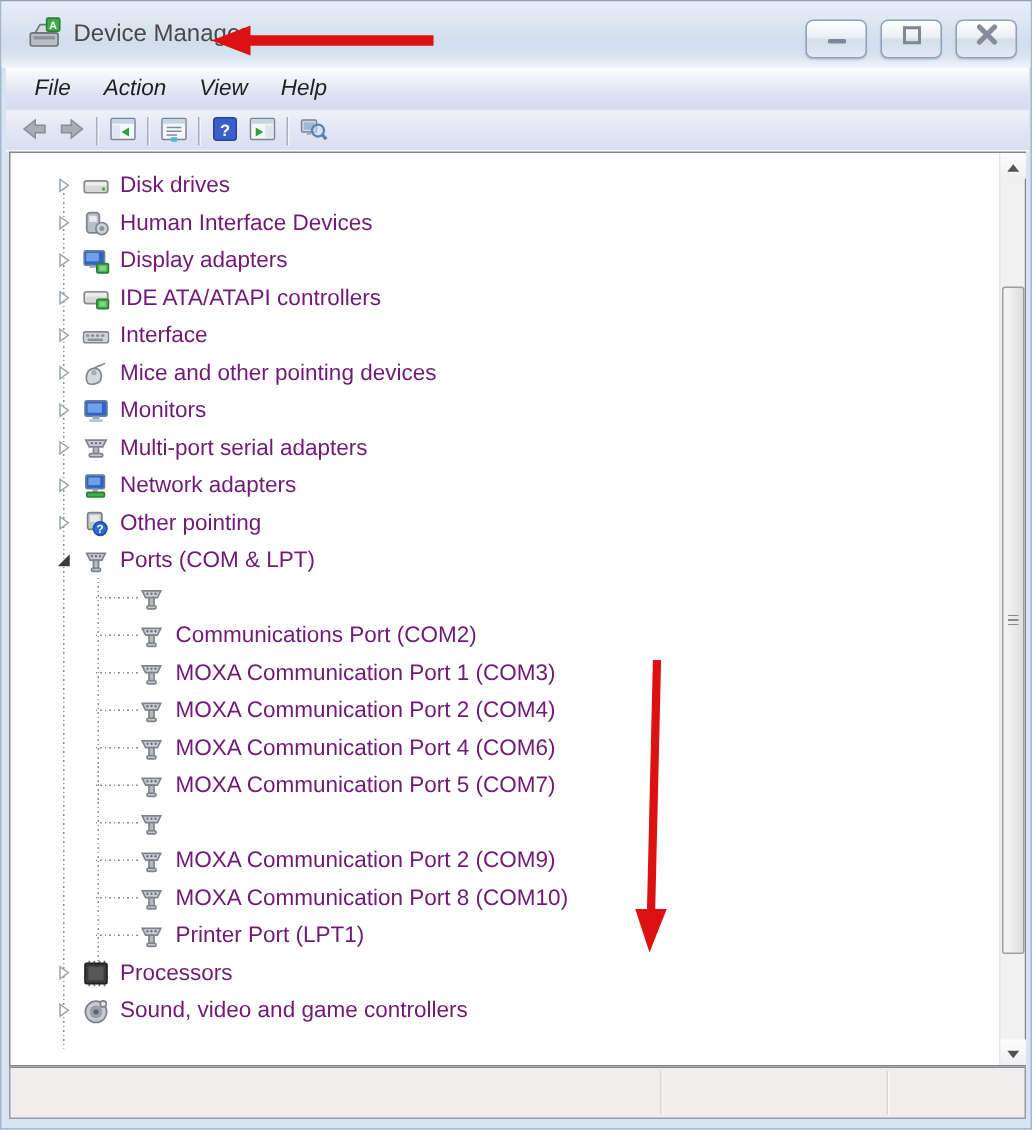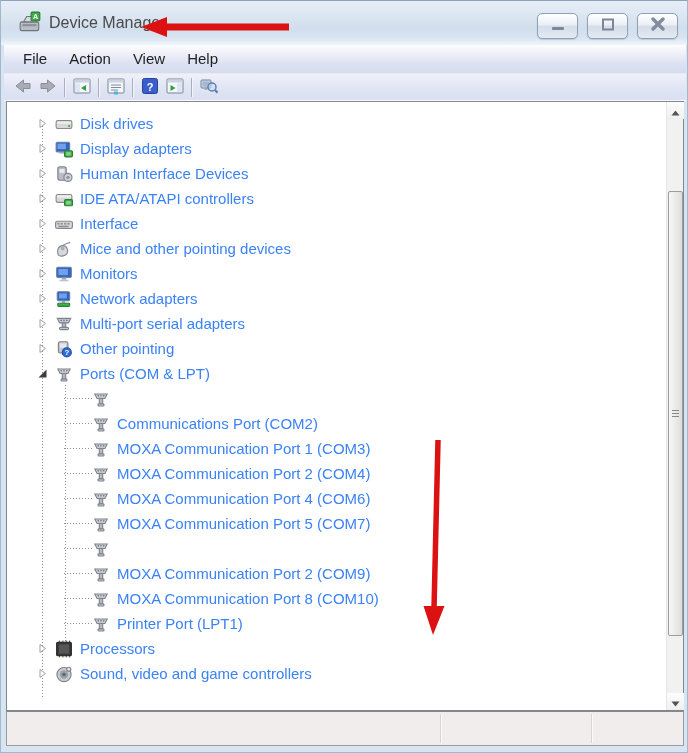--- a/index.html
+++ b/index.html
@@ -29,20 +29,21 @@
     display:flex; align-items:center; justify-content:center;
     box-shadow:0 1px 1px rgba(120,140,165,.35);
   }
 
   
   .menubar {
     position:absolute; left:3px; top:44px; width:682px; height:29px;
     background:linear-gradient(180deg,#fdfeff 0%,#eff1f9 30%,#dde1f2 65%,#d6dbee 100%);
     display:flex; align-items:center; padding-left:8px;
     border-bottom:1px solid #e7eaf5;
+    font-style:italic;
   }
   .menu-item { font-size:15px; color:#1f1f1f; padding:0 11px; line-height:28px; }
 
   
   .toolbar {
     position:absolute; left:3px; top:73px; width:682px; height:27px;
     background:linear-gradient(180deg,#eff1f9 0%,#e0e4f4 55%,#d9def1 100%);
     box-shadow:inset 0 -1px 0 #fafbfe;
     display:flex; align-items:center; padding-left:6px;
   }
@@ -54,21 +55,21 @@
     position:absolute; left:5px; top:100px; width:678px; height:610px;
     background:#ffffff; border:1px solid #82878f;
   }
   .tree { position:absolute; left:0; top:0; right:17px; bottom:0; overflow:hidden; padding-top:9px; }
   .tree-row { position:relative; height:25px; display:flex; align-items:center; white-space:nowrap; }
   .tree-row.lvl0 { padding-left:30px; }
   .tree-row.lvl1 { padding-left:85px; }
   .expander { width:11px; height:11px; margin-right:7px; flex:none; display:flex; }
   .dev-icon { width:18px; height:18px; margin-right:7px; flex:none; display:flex; }
   .dev-icon svg { width:18px; height:18px; }
-  .tree-label { font-size:15px; color:#3b82f6; }
+  .tree-label { font-size:15px; color:#701a75; }
   .stub {
     position:absolute; left:57px; top:12px; width:28px; height:1px;
     background-image:repeating-linear-gradient(to right,#8f8f8f 0 1px,transparent 1px 3px);
   }
   .vline { position:absolute; width:1px;
     background-image:repeating-linear-gradient(to bottom,#8f8f8f 0 1px,transparent 1px 3px);
   }
   .vline.root { left:35px; top:21px; height:576px; }
   .vline.child { left:58px; top:283px; height:264px; }
 
@@ -227,44 +228,44 @@
           <span class="tree-label">Disk drives</span>
         </div>
         <div class="tree-row lvl0">
           <span class="expander">
             <svg width="11" height="11" viewBox="0 0 11 11">
               <path d="M3 1.5 L8.5 5.5 L3 9.5 Z" fill="#ffffff" stroke="#9aa3ac"></path>
             </svg>
           </span>
           <span class="dev-icon">
             <svg viewBox="0 0 16 16">
+              <rect x="2.5" y="1.5" width="7.5" height="12" rx="2" fill="#b9bdc4" stroke="#7d828c"></rect>
+              <rect x="4" y="3.5" width="4.5" height="3.5" fill="#e8eaee"></rect>
+              <circle cx="11.5" cy="11" r="3.6" fill="#cfd3d9" stroke="#7d828c"></circle>
+              <circle cx="11.5" cy="11" r="1.5" fill="#8d939d"></circle>
+            </svg>
+          </span>
+          <span class="tree-label">Human Interface Devices</span>
+        </div>
+        <div class="tree-row lvl0">
+          <span class="expander">
+            <svg width="11" height="11" viewBox="0 0 11 11">
+              <path d="M3 1.5 L8.5 5.5 L3 9.5 Z" fill="#ffffff" stroke="#9aa3ac"></path>
+            </svg>
+          </span>
+          <span class="dev-icon">
+            <svg viewBox="0 0 16 16">
               <rect x="1" y="2" width="12" height="8.5" rx="1" fill="#2f63c4" stroke="#6b7f9a"></rect>
               <rect x="2.2" y="3.2" width="7.5" height="5" fill="#6fa0e8"></rect>
               <rect x="4" y="10.5" width="6" height="1.5" fill="#9aa6b5"></rect>
               <rect x="8.5" y="9.5" width="7" height="5.5" rx="1" fill="#46b14e" stroke="#2e7d36"></rect>
               <rect x="10" y="10.8" width="4" height="3" fill="#7fd486"></rect>
             </svg>
           </span>
           <span class="tree-label">Display adapters</span>
-        </div>
-        <div class="tree-row lvl0">
-          <span class="expander">
-            <svg width="11" height="11" viewBox="0 0 11 11">
-              <path d="M3 1.5 L8.5 5.5 L3 9.5 Z" fill="#ffffff" stroke="#9aa3ac"></path>
-            </svg>
-          </span>
-          <span class="dev-icon">
-            <svg viewBox="0 0 16 16">
-              <rect x="2.5" y="1.5" width="7.5" height="12" rx="2" fill="#b9bdc4" stroke="#7d828c"></rect>
-              <rect x="4" y="3.5" width="4.5" height="3.5" fill="#e8eaee"></rect>
-              <circle cx="11.5" cy="11" r="3.6" fill="#cfd3d9" stroke="#7d828c"></circle>
-              <circle cx="11.5" cy="11" r="1.5" fill="#8d939d"></circle>
-            </svg>
-          </span>
-          <span class="tree-label">Human Interface Devices</span>
         </div>
         <div class="tree-row lvl0">
           <span class="expander">
             <svg width="11" height="11" viewBox="0 0 11 11">
               <path d="M3 1.5 L8.5 5.5 L3 9.5 Z" fill="#ffffff" stroke="#9aa3ac"></path>
             </svg>
           </span>
           <span class="dev-icon">
             <svg viewBox="0 0 16 16">
               <rect x="1" y="4" width="14" height="7" rx="1.5" fill="#d8d8d8" stroke="#8b8b8b"></rect>
@@ -327,47 +328,47 @@
           <span class="tree-label">Monitors</span>
         </div>
         <div class="tree-row lvl0">
           <span class="expander">
             <svg width="11" height="11" viewBox="0 0 11 11">
               <path d="M3 1.5 L8.5 5.5 L3 9.5 Z" fill="#ffffff" stroke="#9aa3ac"></path>
             </svg>
           </span>
           <span class="dev-icon">
             <svg viewBox="0 0 16 16">
+              <path d="M2 3 L14 3 L12 7 L4 7 Z" fill="#c7cad0" stroke="#80848c"></path>
+              <g fill="#6d727b">
+                <circle cx="5.5" cy="4.8" r="0.7"></circle>
+                <circle cx="8" cy="4.8" r="0.7"></circle>
+                <circle cx="10.5" cy="4.8" r="0.7"></circle>
+              </g>
+              <rect x="6.5" y="7" width="3" height="4" fill="#b4b8bf" stroke="#80848c"></rect>
+              <rect x="4" y="11" width="8" height="2" rx="1" fill="#c7cad0" stroke="#80848c"></rect>
+            </svg>
+          </span>
+          <span class="tree-label">Multi-port serial adapters</span>
+        </div>
+        <div class="tree-row lvl0">
+          <span class="expander">
+            <svg width="11" height="11" viewBox="0 0 11 11">
+              <path d="M3 1.5 L8.5 5.5 L3 9.5 Z" fill="#ffffff" stroke="#9aa3ac"></path>
+            </svg>
+          </span>
+          <span class="dev-icon">
+            <svg viewBox="0 0 16 16">
               <rect x="2" y="1.5" width="11" height="8" rx="1" fill="#2f63c4" stroke="#6b7f9a"></rect>
               <rect x="3.5" y="3" width="7" height="4.5" fill="#6fa0e8"></rect>
               <rect x="6" y="9.5" width="3" height="2" fill="#9aa6b5"></rect>
               <rect x="2.5" y="11.8" width="10.5" height="2.7" rx="0.8" fill="#3cb24a" stroke="#2e7d36"></rect>
             </svg>
           </span>
           <span class="tree-label">Network adapters</span>
-        </div>
-        <div class="tree-row lvl0">
-          <span class="expander">
-            <svg width="11" height="11" viewBox="0 0 11 11">
-              <path d="M3 1.5 L8.5 5.5 L3 9.5 Z" fill="#ffffff" stroke="#9aa3ac"></path>
-            </svg>
-          </span>
-          <span class="dev-icon">
-            <svg viewBox="0 0 16 16">
-              <path d="M2 3 L14 3 L12 7 L4 7 Z" fill="#c7cad0" stroke="#80848c"></path>
-              <g fill="#6d727b">
-                <circle cx="5.5" cy="4.8" r="0.7"></circle>
-                <circle cx="8" cy="4.8" r="0.7"></circle>
-                <circle cx="10.5" cy="4.8" r="0.7"></circle>
-              </g>
-              <rect x="6.5" y="7" width="3" height="4" fill="#b4b8bf" stroke="#80848c"></rect>
-              <rect x="4" y="11" width="8" height="2" rx="1" fill="#c7cad0" stroke="#80848c"></rect>
-            </svg>
-          </span>
-          <span class="tree-label">Multi-port serial adapters</span>
         </div>
         <div class="tree-row lvl0">
           <span class="expander">
             <svg width="11" height="11" viewBox="0 0 11 11">
               <path d="M3 1.5 L8.5 5.5 L3 9.5 Z" fill="#ffffff" stroke="#9aa3ac"></path>
             </svg>
           </span>
           <span class="dev-icon">
             <svg viewBox="0 0 16 16">
               <rect x="3" y="1.5" width="8.5" height="10" rx="1.5" fill="#c3c7cd" stroke="#7d828c"></rect>

